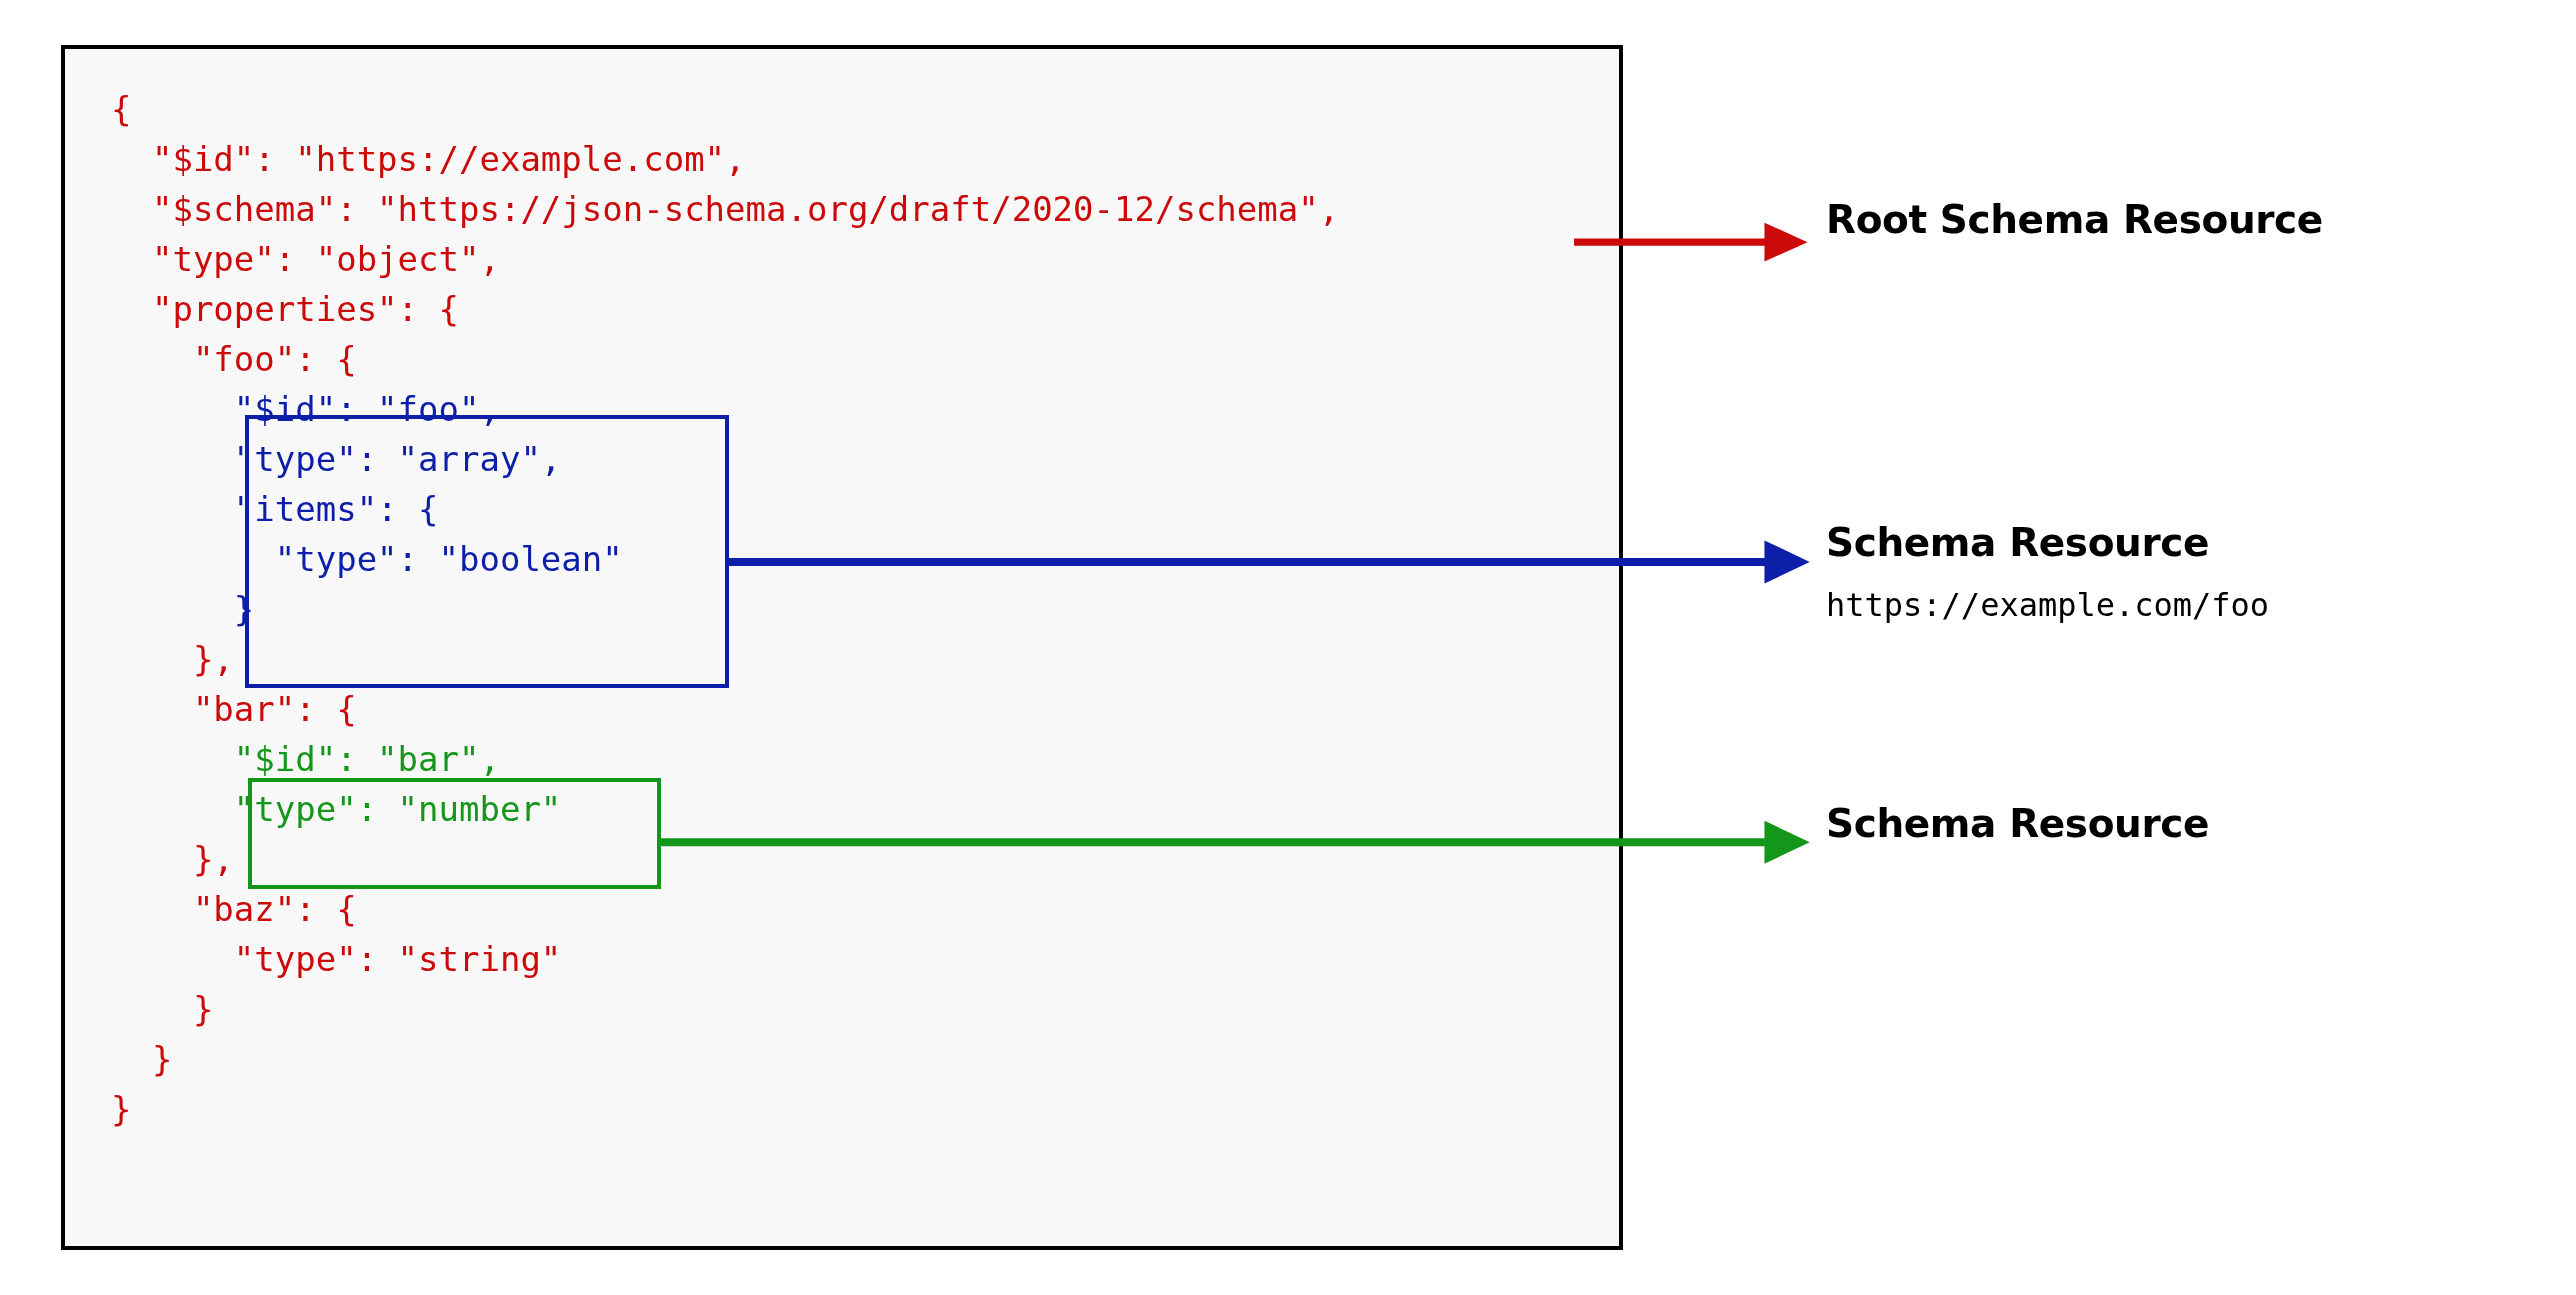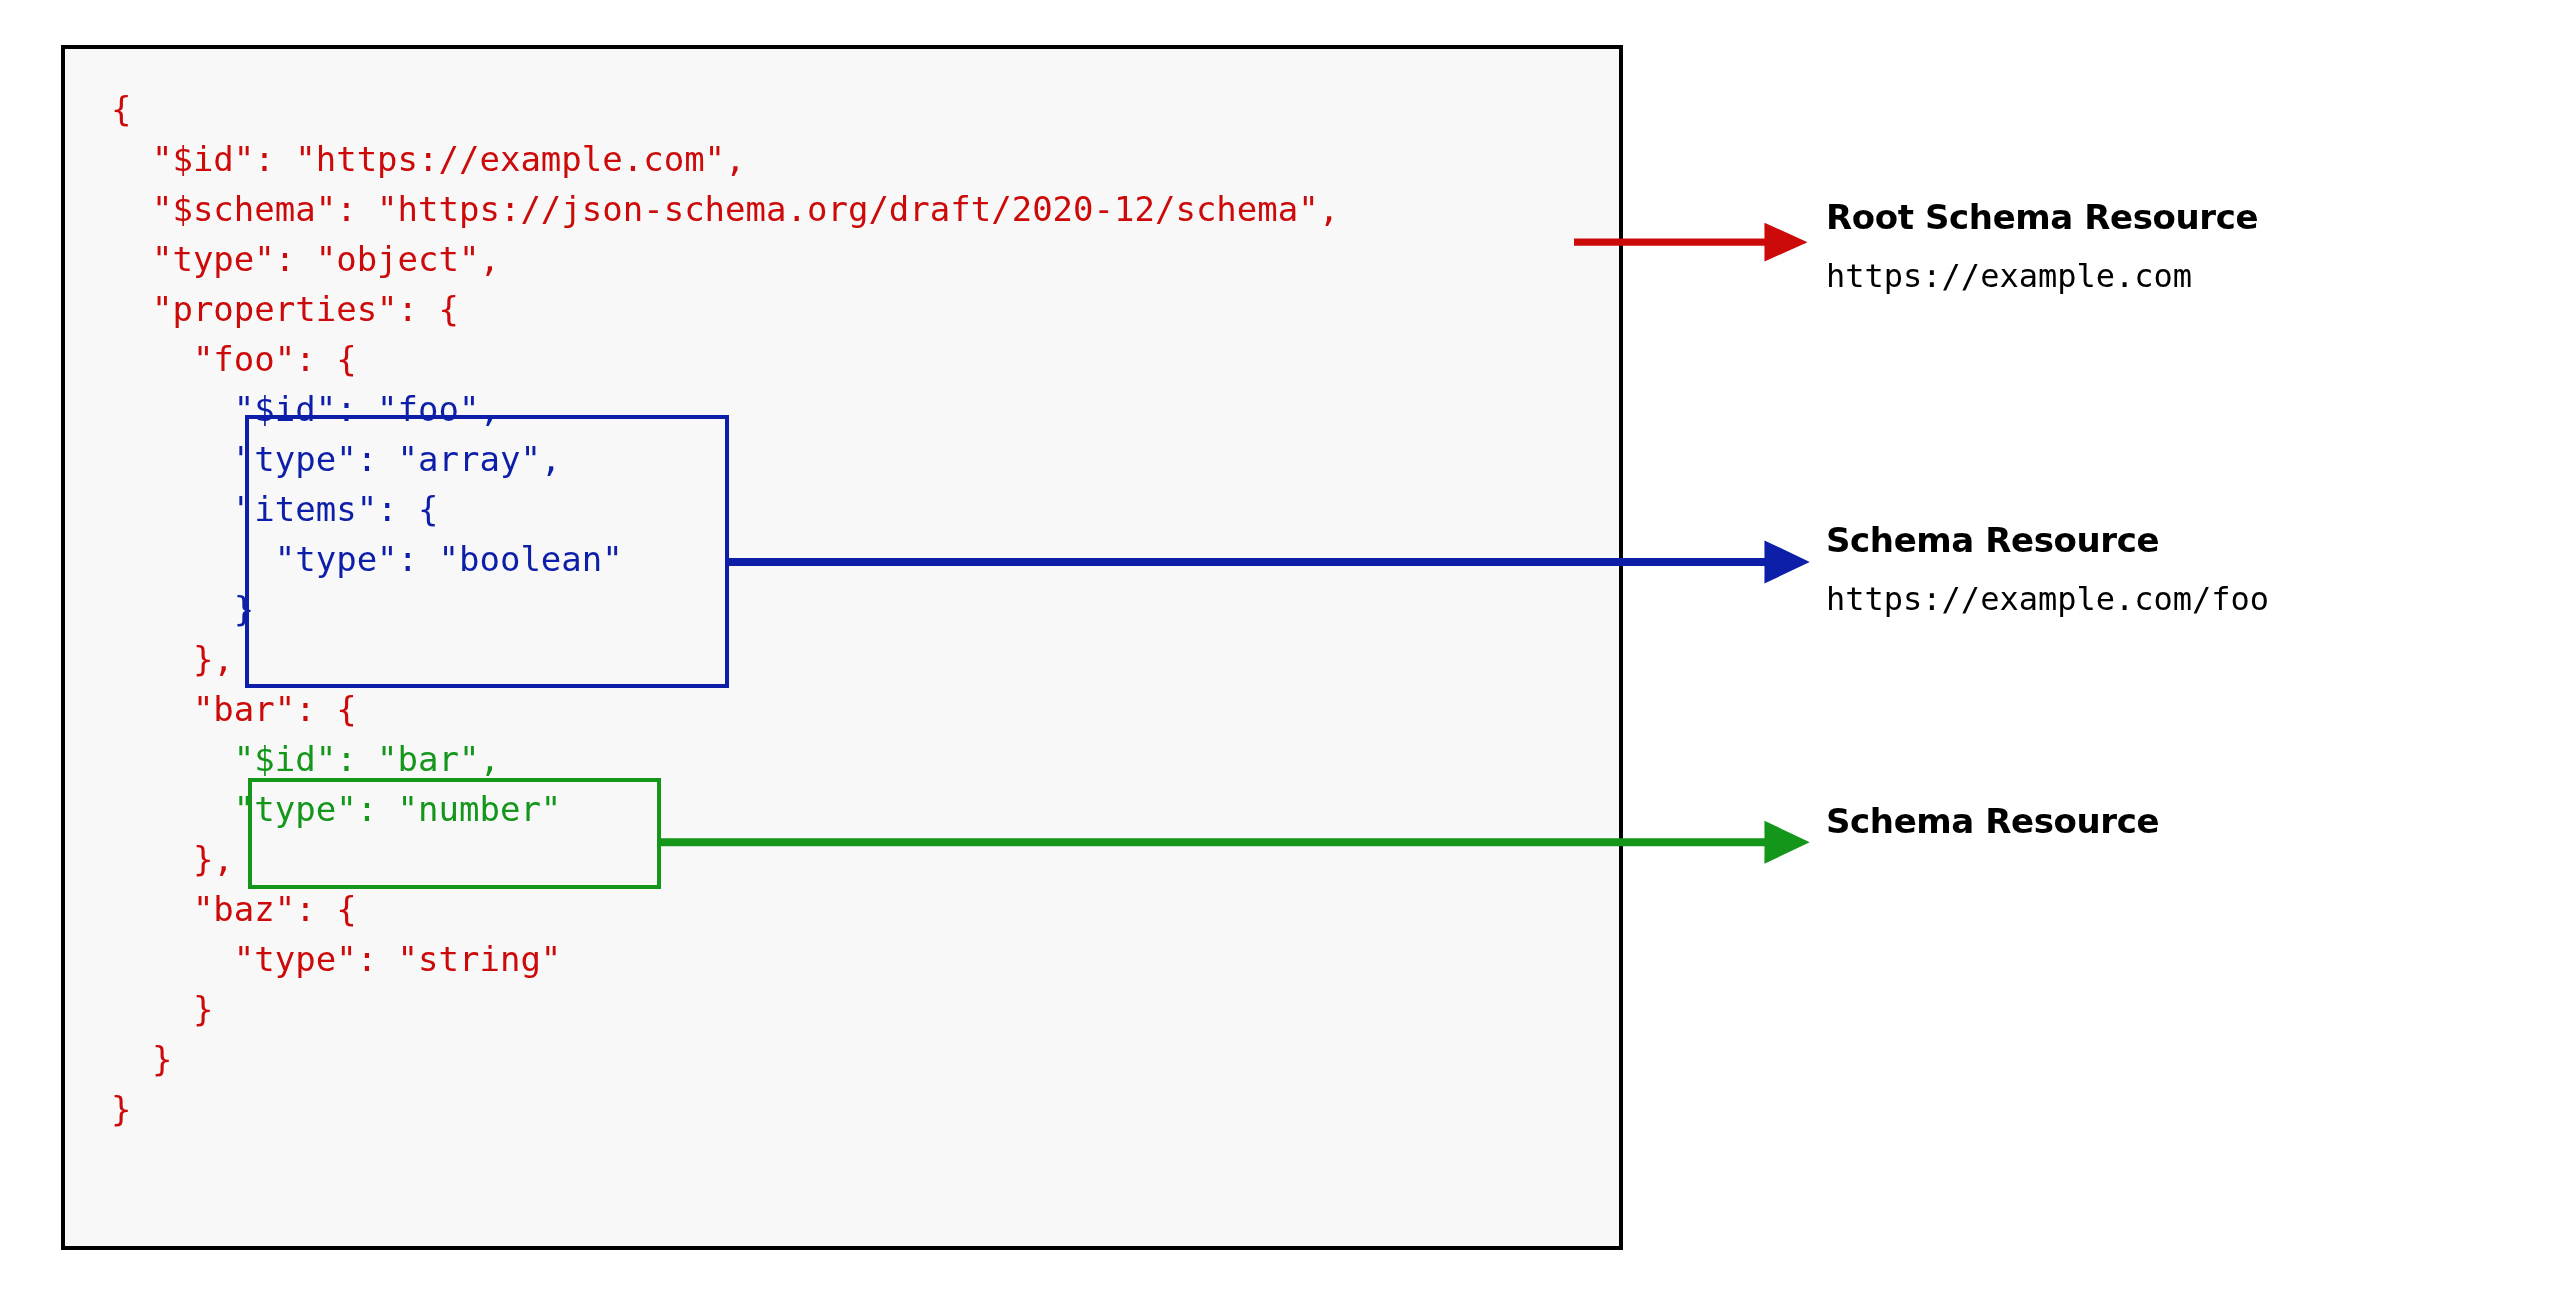--- a/index.html
+++ b/index.html
@@ -72,21 +72,21 @@
 
   
   .annotation {
     position: absolute;
     left: 1826px;
     width: 719px;
   }
   .annotation .ann-title {
     font-family: "DejaVu Sans", sans-serif;
     font-weight: bold;
-    font-size: 34px;
+    font-size: 39px;
     color: #000000;
     letter-spacing: -0.4px;
     line-height: 1.05;
     white-space: nowrap;
   }
   .annotation .ann-url {
     font-family: "DejaVu Sans Mono", monospace;
     font-size: 32px;
     color: #000000;
     margin-top: 21.6px;
@@ -119,21 +119,20 @@
   </g>
 
   <g>
     <line x1="917" y1="1172" x2="2465" y2="1172" stroke="#14961a" stroke-width="11"></line>
     <polygon points="2455,1142 2518,1172 2455,1202" fill="#14961a"></polygon>
   </g>
 </svg>
 
 <div class="annotation" id="annotation-root">
   <div class="ann-title">Root Schema Resource</div>
-  <div class="ann-url">https://example.com</div>
 </div>
 
 <div class="annotation" id="annotation-foo">
   <div class="ann-title">Schema Resource</div>
   <div class="ann-url">https://example.com/foo</div>
 </div>
 
 <div class="annotation" id="annotation-bar">
   <div class="ann-title">Schema Resource</div>
 </div>

